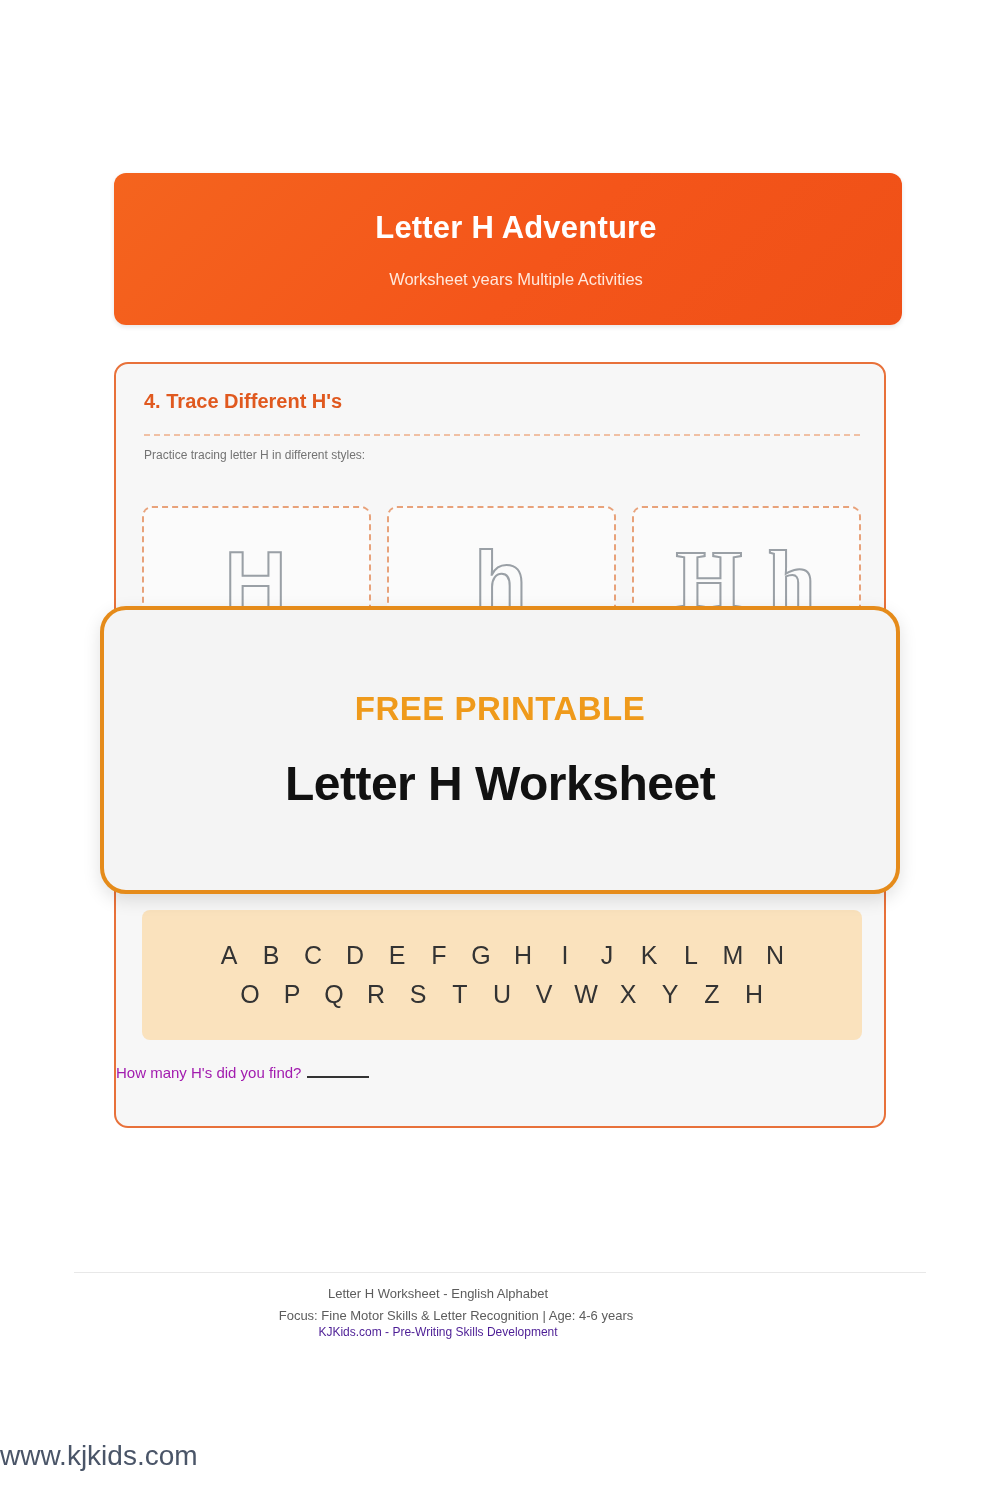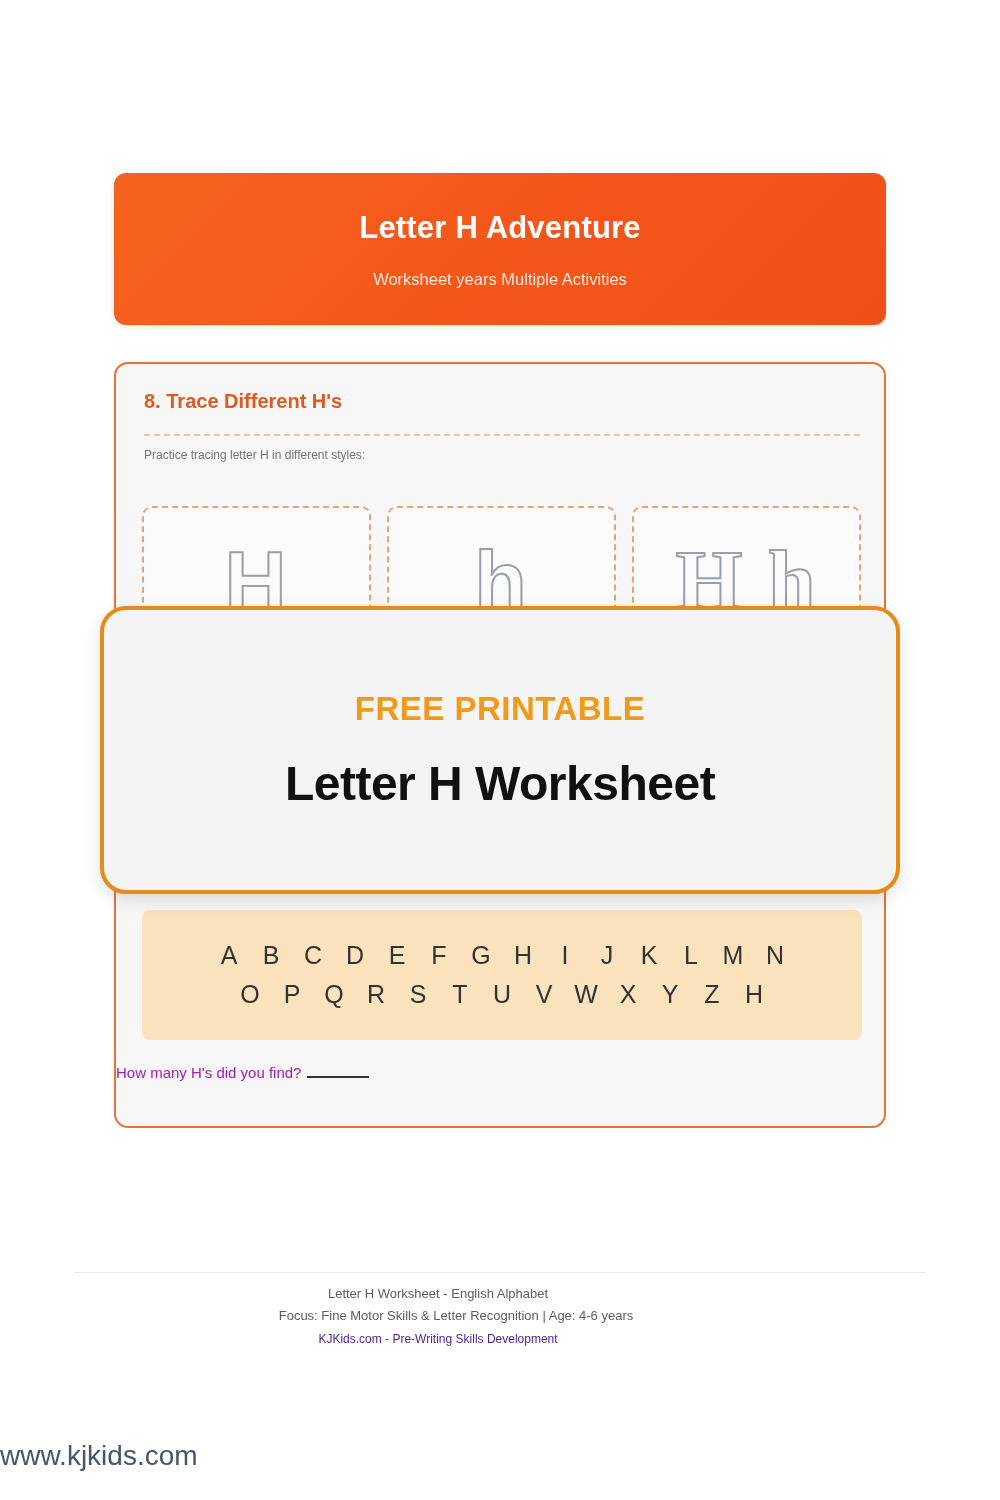--- a/index.html
+++ b/index.html
@@ -29,20 +29,21 @@
     top: 173px;
     width: 772px;
     height: 152px;
     background: linear-gradient(135deg, #f4641e 0%, #f4551a 55%, #ef5017 100%);
     border-radius: 12px;
     box-shadow: 0 2px 5px rgba(0,0,0,0.10);
     display: flex;
     flex-direction: column;
     align-items: center;
     justify-content: center;
+    padding-left: 16px;
   }
   .header-title {
     color: #ffffff;
     font-size: 31px;
     font-weight: bold;
     letter-spacing: 0.2px;
     margin: 0 0 24px 0;
   }
   .header-sub {
     color: #ffe8dc;
@@ -214,21 +215,21 @@
     text-align: center;
   }
   .footer-l1 {
     font-size: 13px;
     color: #5c5c5c;
     margin-bottom: 7px;
   }
   .footer-l2 {
     font-size: 13px;
     color: #5c5c5c;
-    margin-bottom: 9px;
+    margin-bottom: 2px;
     padding-left: 36px;
   }
   .footer-l3 {
     font-size: 12px;
     color: #4c1d95;
   }
 
   .site-url {
     position: absolute;
     left: 0;
@@ -243,21 +244,21 @@
 
 <div class="page">
 
   <div class="header">
     <div class="header-title">Letter H Adventure</div>
     <div class="header-sub">Worksheet years Multiple Activities</div>
   </div>
 
   <div class="sheet">
 
-    <div class="section-title">8. Trace Different H's</div>
+    <div class="section-title">4. Trace Different H's</div>
     <div class="dashed-rule"></div>
     <div class="instruction">Practice tracing letter H in different styles:</div>
 
     <div class="trace-row">
       <div class="trace-box">
         <span class="trace-glyph">H</span>
       </div>
       <div class="trace-box">
         <span class="trace-glyph">h</span>
       </div>

